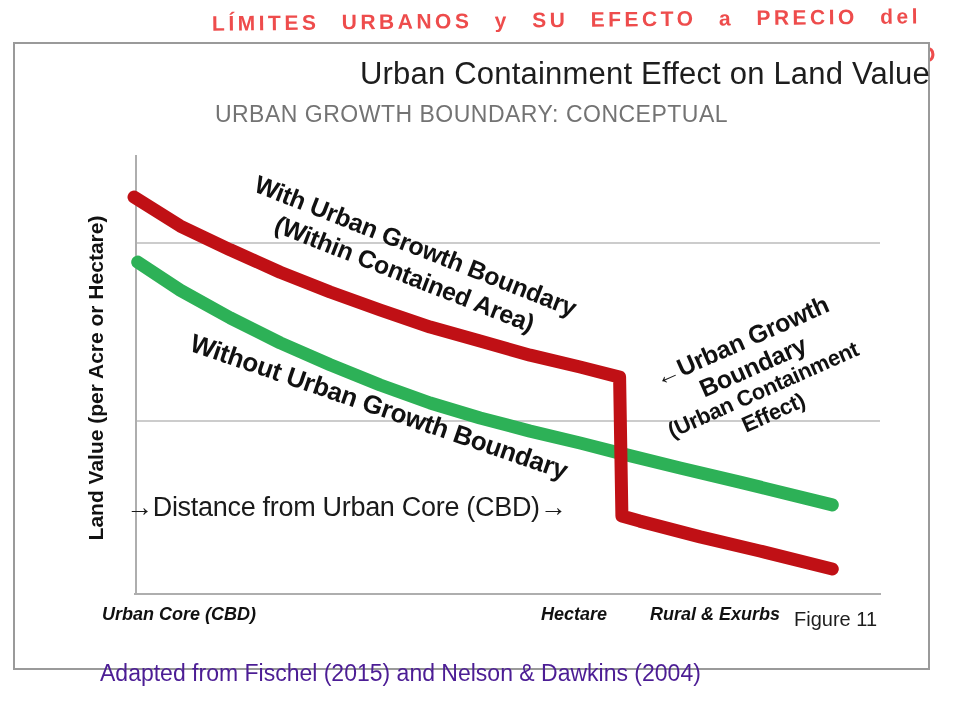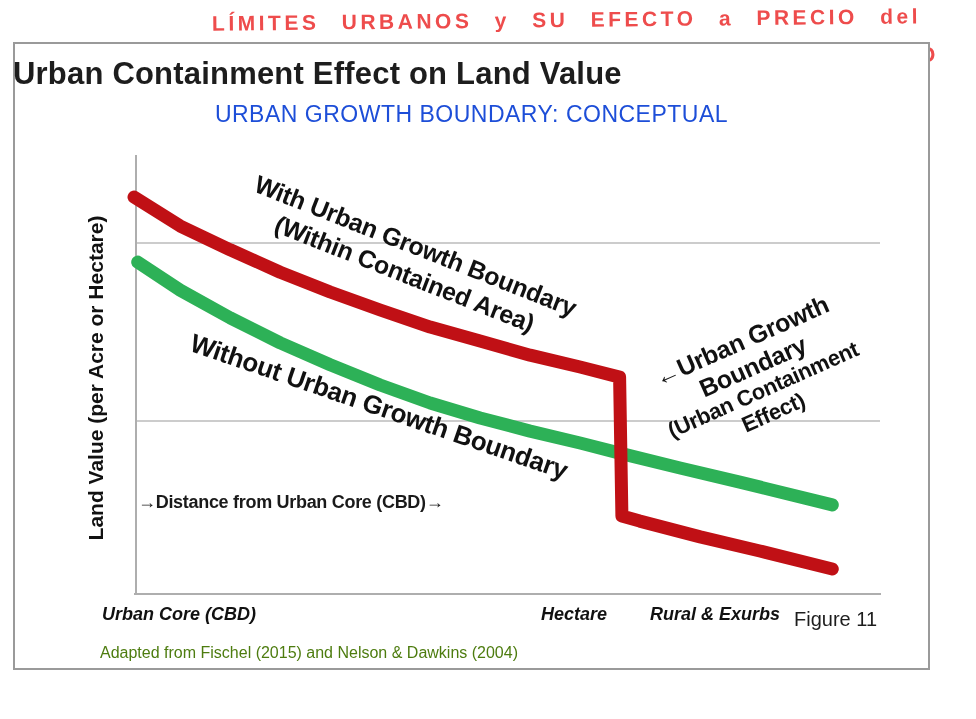--- a/index.html
+++ b/index.html
@@ -14,26 +14,26 @@
     white-space:nowrap;
   }
   .handwrite.l1{left:212px;top:8px;word-spacing:13px;transform:rotate(-0.6deg);}
   .handwrite.l2{left:849px;top:44px;transform:rotate(-2deg);}
   
   .frame{
     left:13px;top:42px;width:917px;height:628px;box-sizing:border-box;
     border:2px solid #9a9a9a;background:#ffffff;
   }
   .title{
-    left:13px;top:56px;width:917px;text-align:left;
-    font-size:31px;font-weight:700;color:#1d1d1d;letter-spacing:0.2px;
+    left:13px;top:56px;width:917px;text-align:right;
+    font-size:31px;font-weight:400;color:#1d1d1d;letter-spacing:0.2px;
   }
   .subtitle{
     left:13px;top:101px;width:917px;text-align:center;
-    font-size:23px;font-weight:500;color:#1d4ed8;letter-spacing:0.5px;
+    font-size:23px;font-weight:500;color:#737373;letter-spacing:0.5px;
   }
   
   .yaxis{left:135px;top:155px;width:2px;height:440px;background:#aeaeae;}
   .xaxis{left:134px;top:593px;width:747px;height:2px;background:#aeaeae;}
   .grid{height:2px;background:#cccccc;left:137px;width:743px;}
   .grid.g1{top:242px;}
   .grid.g2{top:420px;}
   .ylab{
     left:96px;top:378px;transform:translate(-50%,-50%) rotate(-90deg);
     font-size:21px;font-weight:bold;white-space:nowrap;color:#111;
@@ -41,27 +41,27 @@
   svg.plot{position:absolute;left:0;top:0;z-index:2;}
   
   .clabel{z-index:3;white-space:nowrap;font-weight:bold;color:#111;text-align:center;}
   .lab-red{left:410px;top:260px;transform:translate(-50%,-50%) rotate(21.5deg);
            font-size:25px;line-height:1.18;letter-spacing:-0.3px;}
   .lab-green{left:379px;top:407px;transform:translate(-50%,-50%) rotate(19deg);
            font-size:26px;letter-spacing:-0.3px;}
   .lab-ugb{left:757px;top:376px;transform:translate(-50%,-50%) rotate(-24deg);
            font-size:25px;line-height:1.12;letter-spacing:-0.3px;}
   .lab-ugb .sub{font-size:22px;}
-  .lab-dist{left:138px;top:492px;font-size:18px;font-weight:bold;letter-spacing:-0.3px;z-index:3;}
+  .lab-dist{left:126px;top:492px;font-size:27px;font-weight:normal;letter-spacing:-0.3px;z-index:3;}
   
   .xtick{top:604px;font-size:18px;font-weight:bold;font-style:italic;color:#111;white-space:nowrap;}
   .xtick.t0{left:102px;}
   .xtick.t1{left:541px;}
   .xtick.t2{left:650px;font-style:italic;}
-  .attrib{left:100px;top:644px;font-size:16px;color:#4d7c0f;}
+  .attrib{left:100px;top:660px;font-size:23px;color:#4c1d95;}
   .figno{left:794px;top:608px;font-size:20px;color:#1d1d1d;}
 </style>
 </head>
 <body>
 
 <div class="abs handwrite l1">LÍMITES URBANOS y SU EFECTO a PRECIO del</div>
 <div class="abs handwrite l2">SUELO</div>
 
 <div class="abs frame"></div>
 

